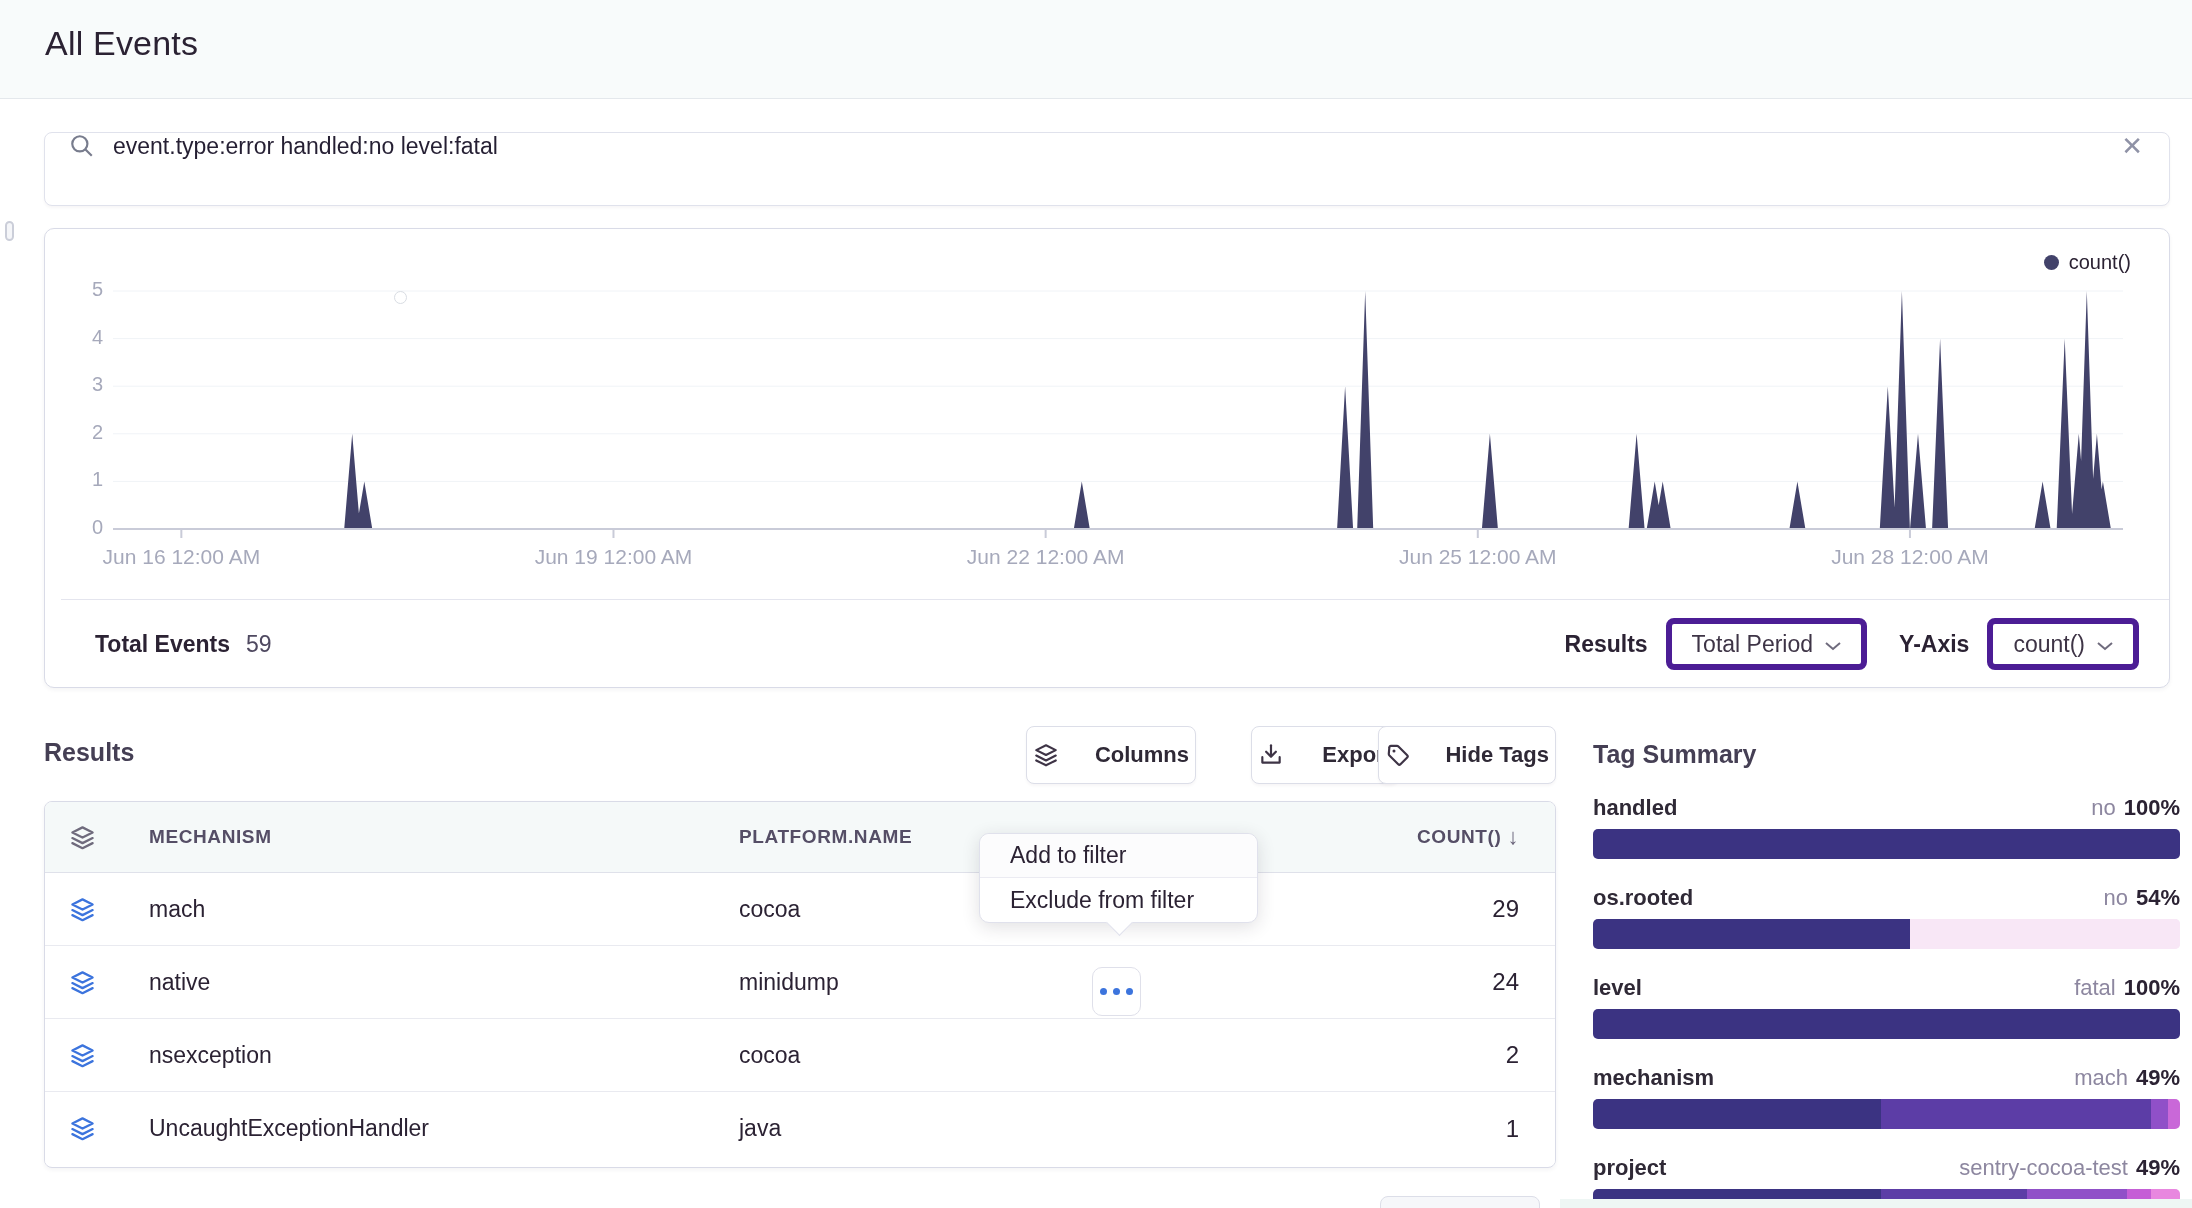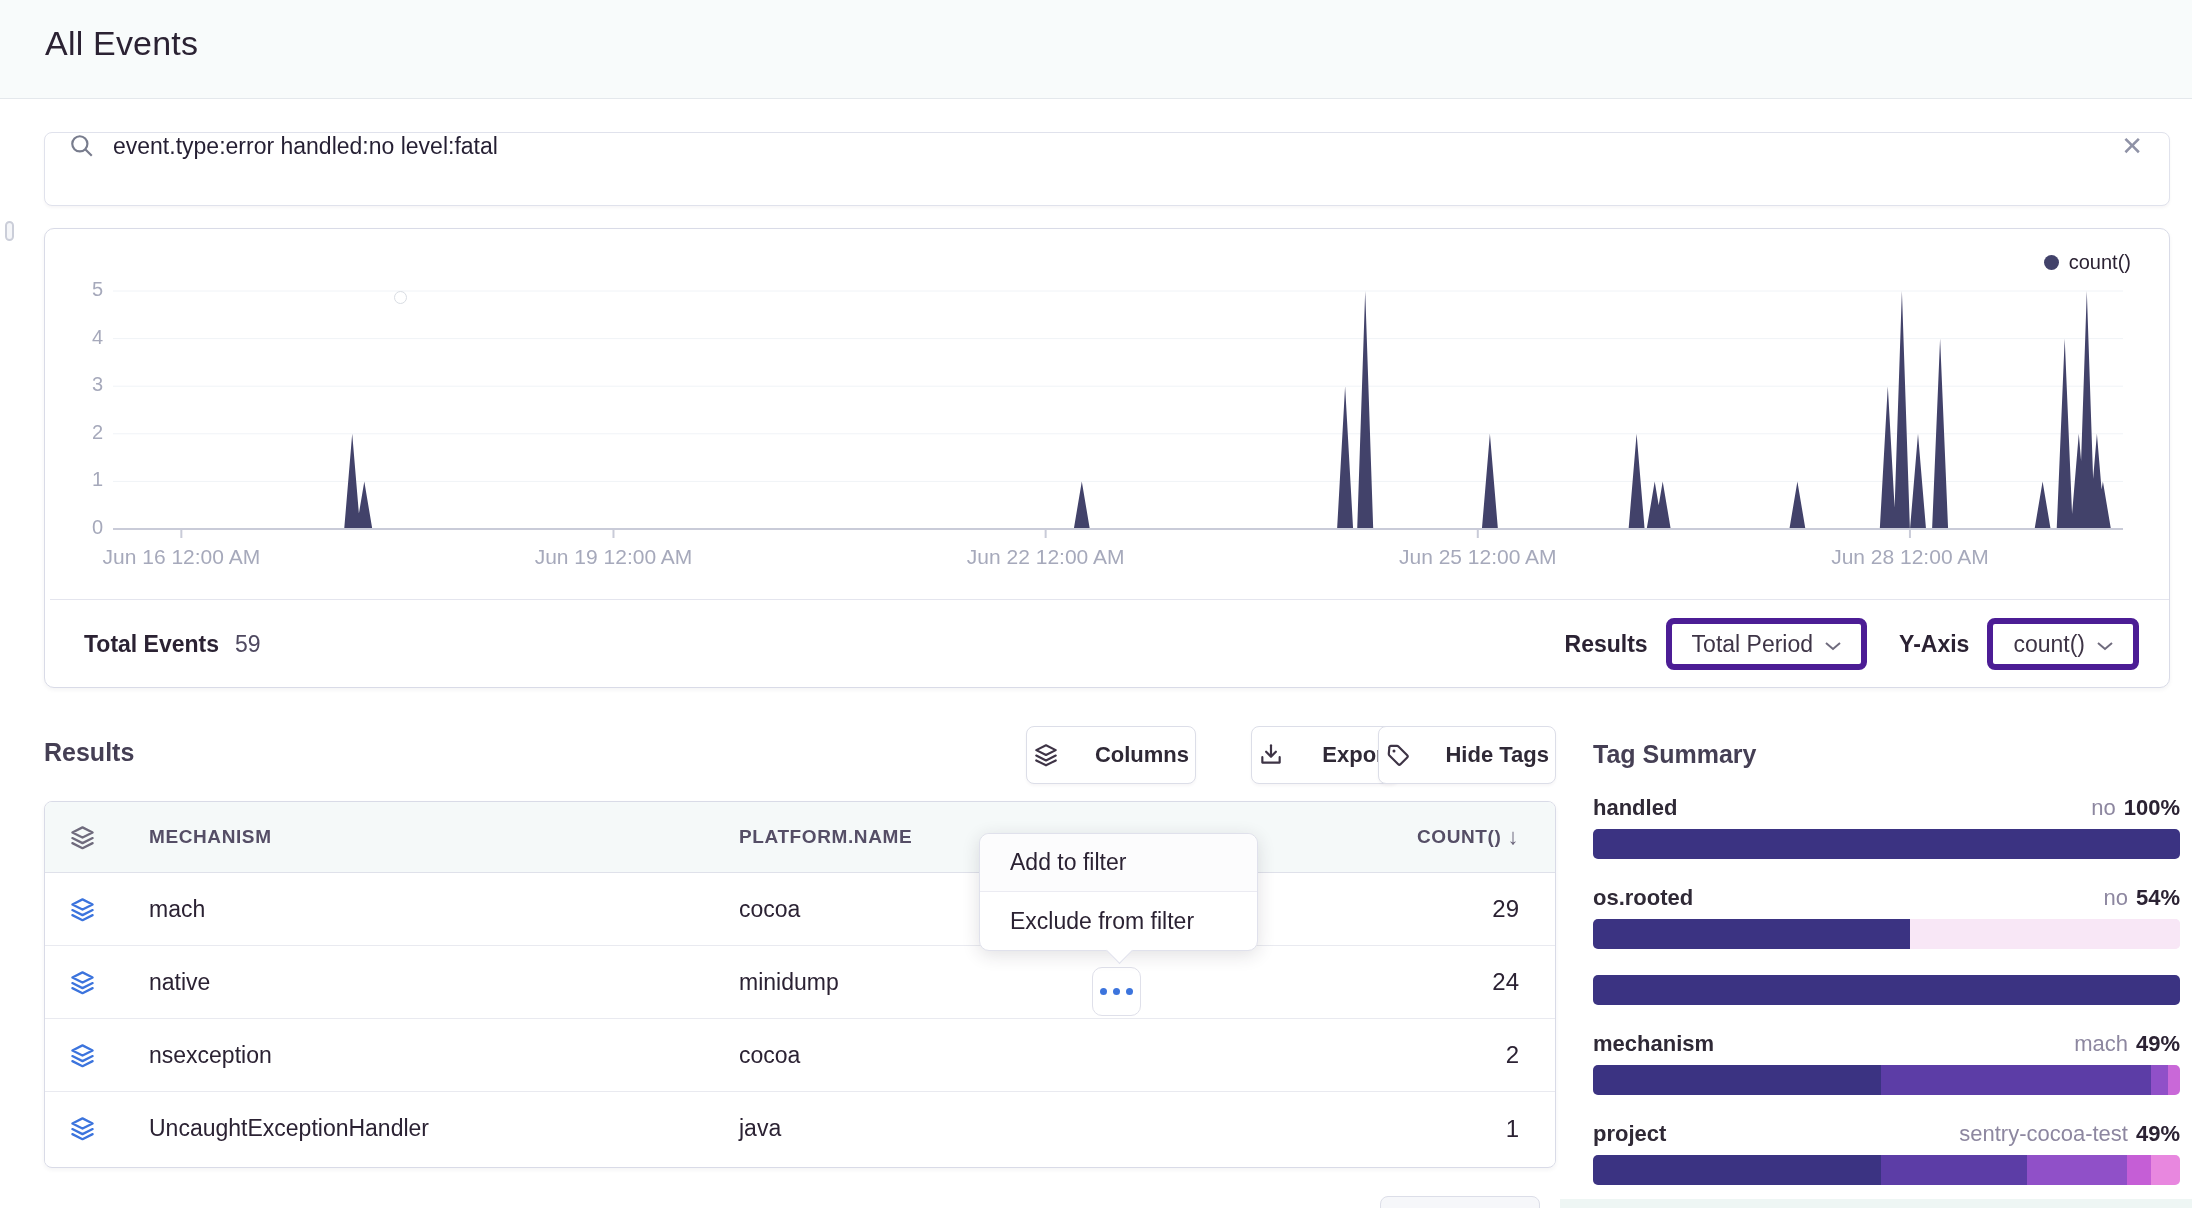--- a/index.html
+++ b/index.html
@@ -25,21 +25,21 @@
   .chart-panel{position:absolute;left:44px;top:228px;width:2126px;height:460px;background:#fff;
                border:1px solid #d9dbe7;border-radius:10px;box-sizing:border-box;box-shadow:0 2px 4px rgba(43,34,51,.05);}
   .chart-body{position:absolute;left:0;top:0;right:0;height:370px;}
   .chart-svg{position:absolute;left:68px;top:0;}
   .ytick{position:absolute;left:18px;width:40px;text-align:right;font-size:20px;color:#a6a9bb;}
   .xtick{position:absolute;width:240px;text-align:center;font-size:21px;color:#a6a9bb;top:316px;}
   .legend{position:absolute;top:22px;right:38px;display:flex;align-items:center;gap:10px;}
   .legend-dot{width:15px;height:15px;border-radius:50%;background:#42426a;display:inline-block;}
   .legend-label{font-size:20px;color:#2b2233;}
   .chart-artifact{position:absolute;left:349px;top:62px;width:11px;height:11px;border:1.5px solid #d9dde3;border-radius:50%;}
-  .chart-footer{position:absolute;left:5px;right:0;top:370px;height:89px;border-top:1px solid #e4e5ee;
+  .chart-footer{position:absolute;left:16px;right:0;top:370px;height:89px;border-top:1px solid #e4e5ee;
                 display:flex;align-items:center;justify-content:space-between;padding:0 30px 0 34px;box-sizing:border-box;}
   .total-events{display:flex;align-items:baseline;gap:16px;}
   .total-events .lbl{font-size:23px;font-weight:700;color:#2b2233;}
   .total-events .val{font-size:23px;color:#4f4960;}
   .footer-controls{display:flex;align-items:center;gap:18px;}
   .ctl-label{font-size:23px;font-weight:700;color:#2b2233;}
   .dd-btn{height:52px;background:#fff;border:6px solid #4c1d95;border-radius:8px;display:flex;align-items:center;
           gap:12px;padding:0 20px;font-size:23px;color:#3e3446;cursor:pointer;box-sizing:border-box;}
   .dd-btn .chev{margin-top:3px;}
   .dd-total-period{margin-right:14px;}
@@ -63,21 +63,21 @@
   .sort-arrow{font-size:22px;color:#6b667c;font-weight:400;}
   .trow{display:grid;grid-template-columns:80px 590px 1fr 230px;align-items:center;height:73px;
         border-bottom:1px solid #e9eaf0;padding-left:24px;box-sizing:border-box;background:#fff;}
   .trow:last-child{border-bottom:none;}
   .cell{font-size:23px;color:#2b2233;}
   .cell-count{text-align:right;padding-right:36px;font-size:24px;}
 
   
   .context-menu{position:absolute;left:979px;top:833px;width:277px;background:#fff;border:1px solid #e0e1ec;border-radius:10px;
                 box-shadow:0 4px 18px rgba(43,34,51,.14);z-index:20;}
-  .menu-item{height:58px;display:flex;align-items:center;padding:0 30px;font-size:23px;color:#2b2233;cursor:pointer;box-sizing:border-box;}
+  .menu-item{height:44px;display:flex;align-items:center;padding:0 30px;font-size:23px;color:#2b2233;cursor:pointer;box-sizing:border-box;}
   .menu-item:first-child{border-bottom:1px solid #ebebf2;background:#fcfcfd;border-radius:10px 10px 0 0;}
   .menu-caret{position:absolute;left:50%;bottom:-10px;width:18px;height:18px;margin-left:-9px;background:#fff;
               border-right:1px solid #e0e1ec;border-bottom:1px solid #e0e1ec;transform:rotate(45deg);}
   .more-btn{position:absolute;left:1092px;top:967px;width:49px;height:49px;background:#fff;border:1px solid #dfe0ea;
             border-radius:10px;display:flex;align-items:center;justify-content:center;gap:6px;cursor:pointer;box-sizing:border-box;z-index:10;}
   .more-btn i{width:7px;height:7px;border-radius:50%;background:#3c74dd;display:block;}
 
   
   .tag-summary{position:absolute;left:1593px;top:740px;width:587px;}
   .tag-title{font-size:25px;font-weight:700;color:#453f54;margin:0 0 26px 0;}
@@ -315,20 +315,24 @@
           <div class="tag-label-row">
             <span class="tag-name">os.rooted</span>
             <span class="tag-val"><span class="muted">no</span><span class="pct">54%</span></span>
           </div>
           <div class="tag-bar">
             <div class="tag-seg" style="width:54%;background:#3b3382"></div>
             <div class="tag-seg" style="width:46%;background:#f8e7f6"></div>
           </div>
         </div>
         <div class="tag-entry">
+          <div class="tag-label-row">
+            <span class="tag-name">level</span>
+            <span class="tag-val"><span class="muted">fatal</span><span class="pct">100%</span></span>
+          </div>
           <div class="tag-bar">
             <div class="tag-seg" style="width:100%;background:#3b3382"></div>
           </div>
         </div>
         <div class="tag-entry">
           <div class="tag-label-row">
             <span class="tag-name">mechanism</span>
             <span class="tag-val"><span class="muted">mach</span><span class="pct">49%</span></span>
           </div>
           <div class="tag-bar">

